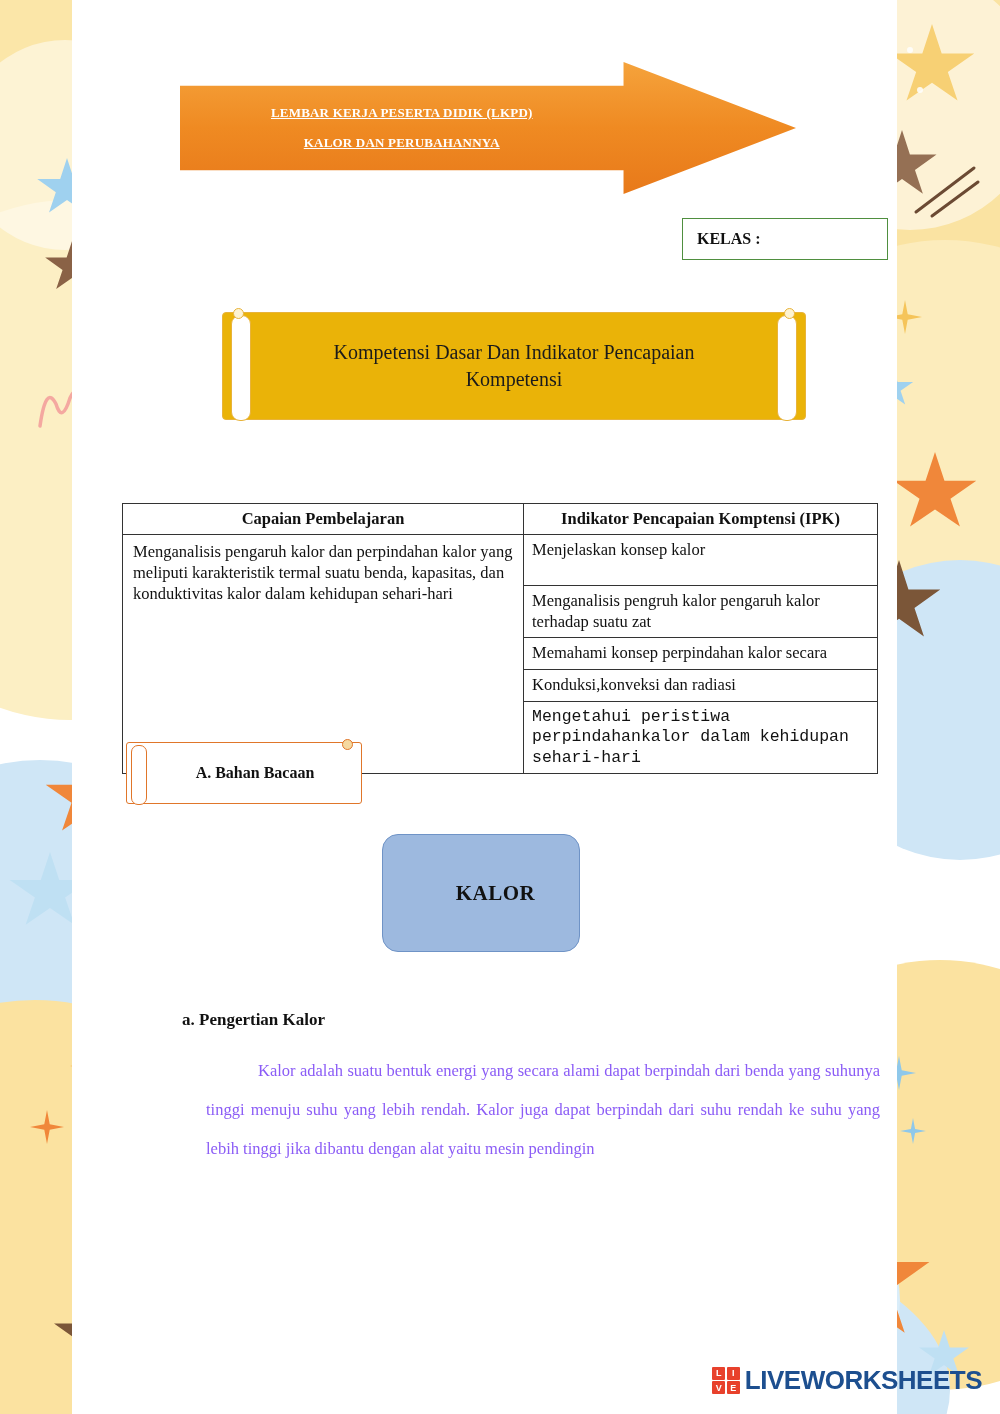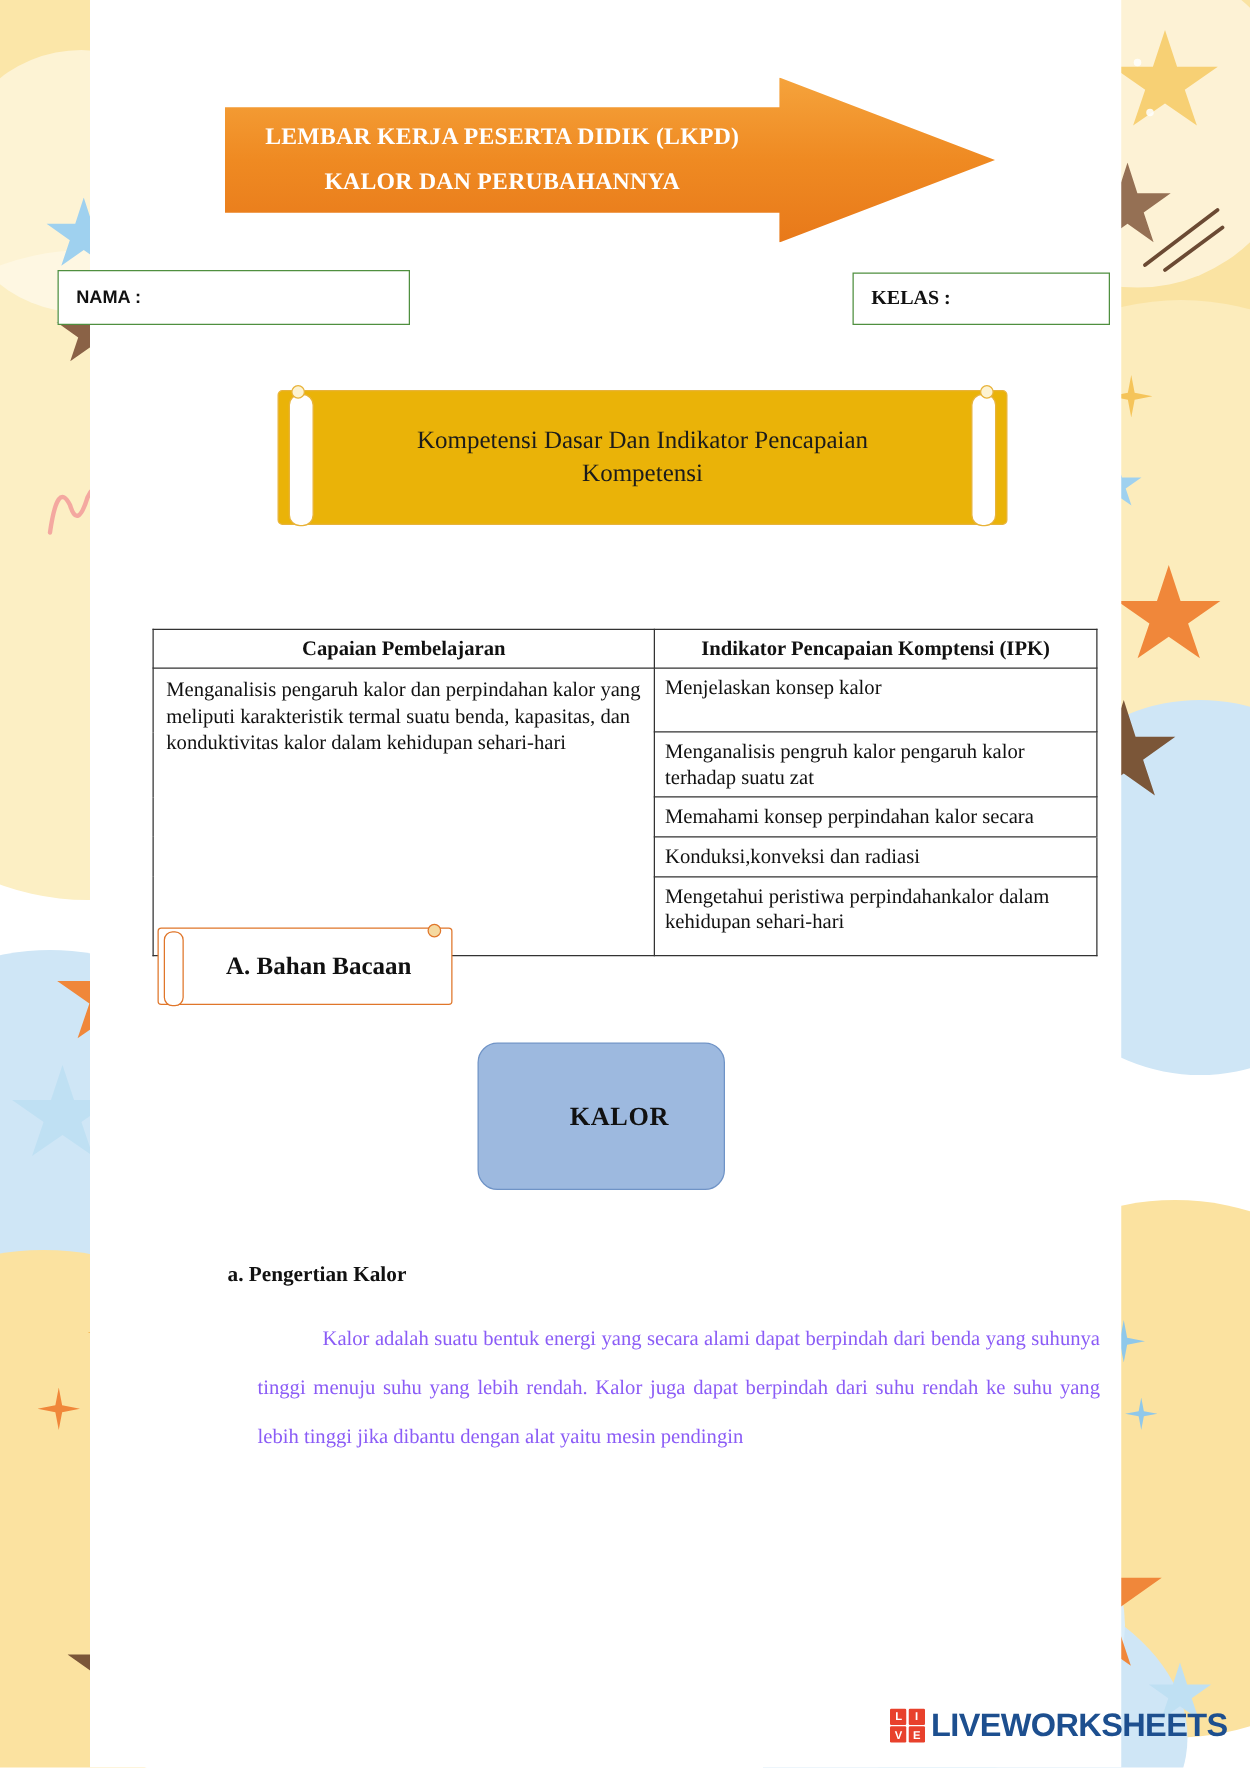--- a/index.html
+++ b/index.html
@@ -73,23 +73,24 @@
     top: 0;
     width: 72%;
     height: 100%;
     display: flex;
     flex-direction: column;
     align-items: center;
     justify-content: center;
     gap: 14px;
     color: #ffffff;
     font-weight: bold;
-    font-size: 19px;
+    font-size: 13px;
     letter-spacing: 0.2px;
     text-align: right;
+    text-decoration: underline;
   }
 
   
   .field-box {
     position: absolute;
     border: 1.4px solid #4f8f3f;
     background: #ffffff;
     display: flex;
     align-items: center;
     padding-left: 14px;
@@ -185,21 +186,21 @@
     width: 236px;
     height: 62px;
     border: 1.4px solid #e0762a;
     border-radius: 3px;
     background: #ffffff;
     display: flex;
     align-items: center;
     justify-content: center;
     font-family: "Liberation Serif", serif;
     font-weight: bold;
-    font-size: 20px;
+    font-size: 16px;
     color: #111;
     box-sizing: border-box;
   }
   .bacaan-curl {
     position: absolute;
     width: 14px;
     height: 58px;
     border: 1.4px solid #e0762a;
     border-radius: 7px;
     background: #fff;
@@ -372,23 +373,20 @@
 <div id="content">
 
   <div class="banner-wrap">
     <div class="banner-arrow"></div>
     <div class="banner-text">
       <div>LEMBAR KERJA PESERTA DIDIK  (LKPD)</div>
       <div>KALOR DAN PERUBAHANNYA</div>
     </div>
   </div>
 
-  <div class="field-box" id="nama-box">
-    <span>NAMA :</span>
-  </div>
 
   <div class="field-box" id="kelas-box">
     <span>KELAS :</span>
   </div>
 
   <div class="scroll-box">
     <div class="scroll-curl left"></div>
     <div class="scroll-curl right"></div>
     <div class="scroll-dot" style="left:10px;top:-5px;"></div>
     <div class="scroll-dot" style="right:10px;top:-5px;"></div>
@@ -410,21 +408,21 @@
       <tr>
         <td class="right-cell">Menganalisis pengruh kalor pengaruh kalor terhadap suatu zat</td>
       </tr>
       <tr>
         <td class="right-cell no-border-bottom">Memahami konsep perpindahan kalor secara</td>
       </tr>
       <tr>
         <td class="right-cell">Konduksi,konveksi dan radiasi</td>
       </tr>
       <tr>
-        <td class="right-cell" style="height:52px;">Mengetahui peristiwa perpindahankalor dalam kehidupan sehari-hari</td>
+        <td class="right-cell" style="height:52px;font-family:Liberation Mono, monospace;">Mengetahui peristiwa perpindahankalor dalam kehidupan sehari-hari</td>
       </tr>
     </tbody>
   </table>
 
   <div class="bacaan-box">
     <div class="bacaan-curl"></div>
     <div class="bacaan-dot"></div>
     <span style="margin-left:22px;">A.  Bahan Bacaan</span>
   </div>
 

